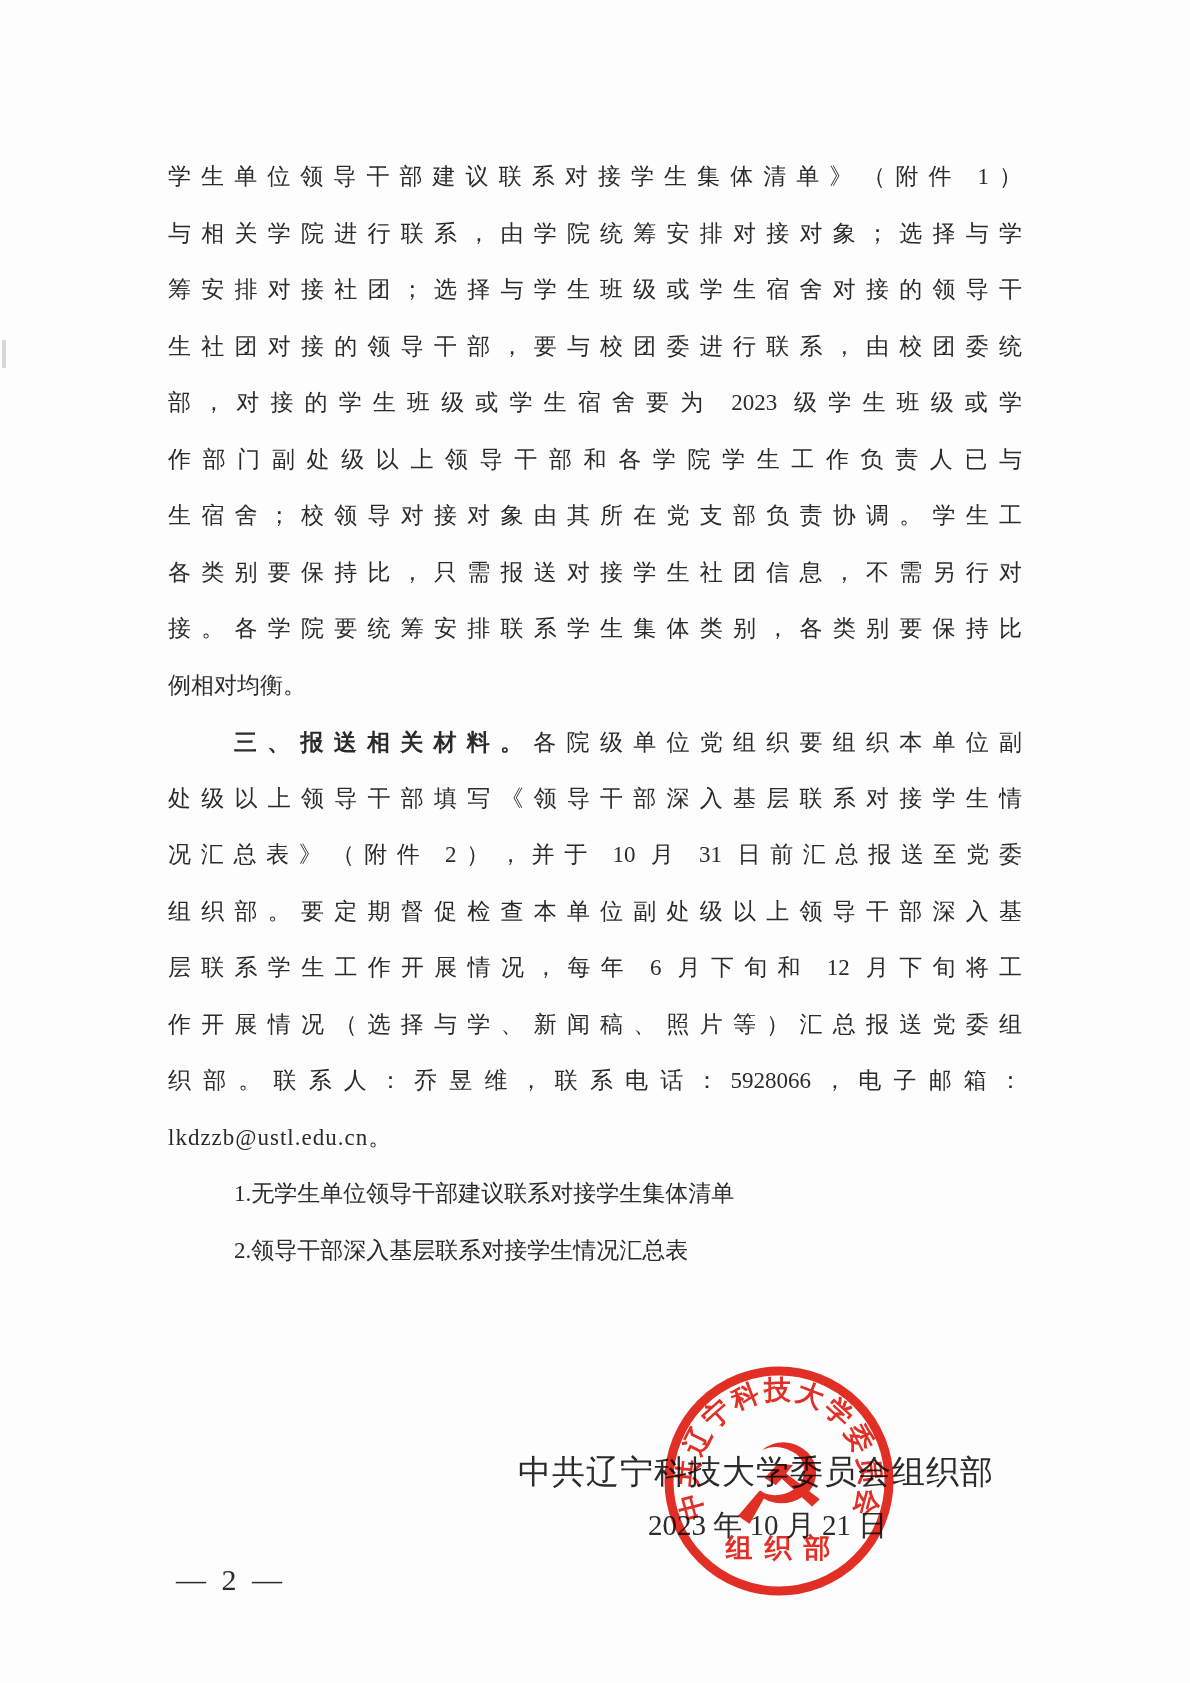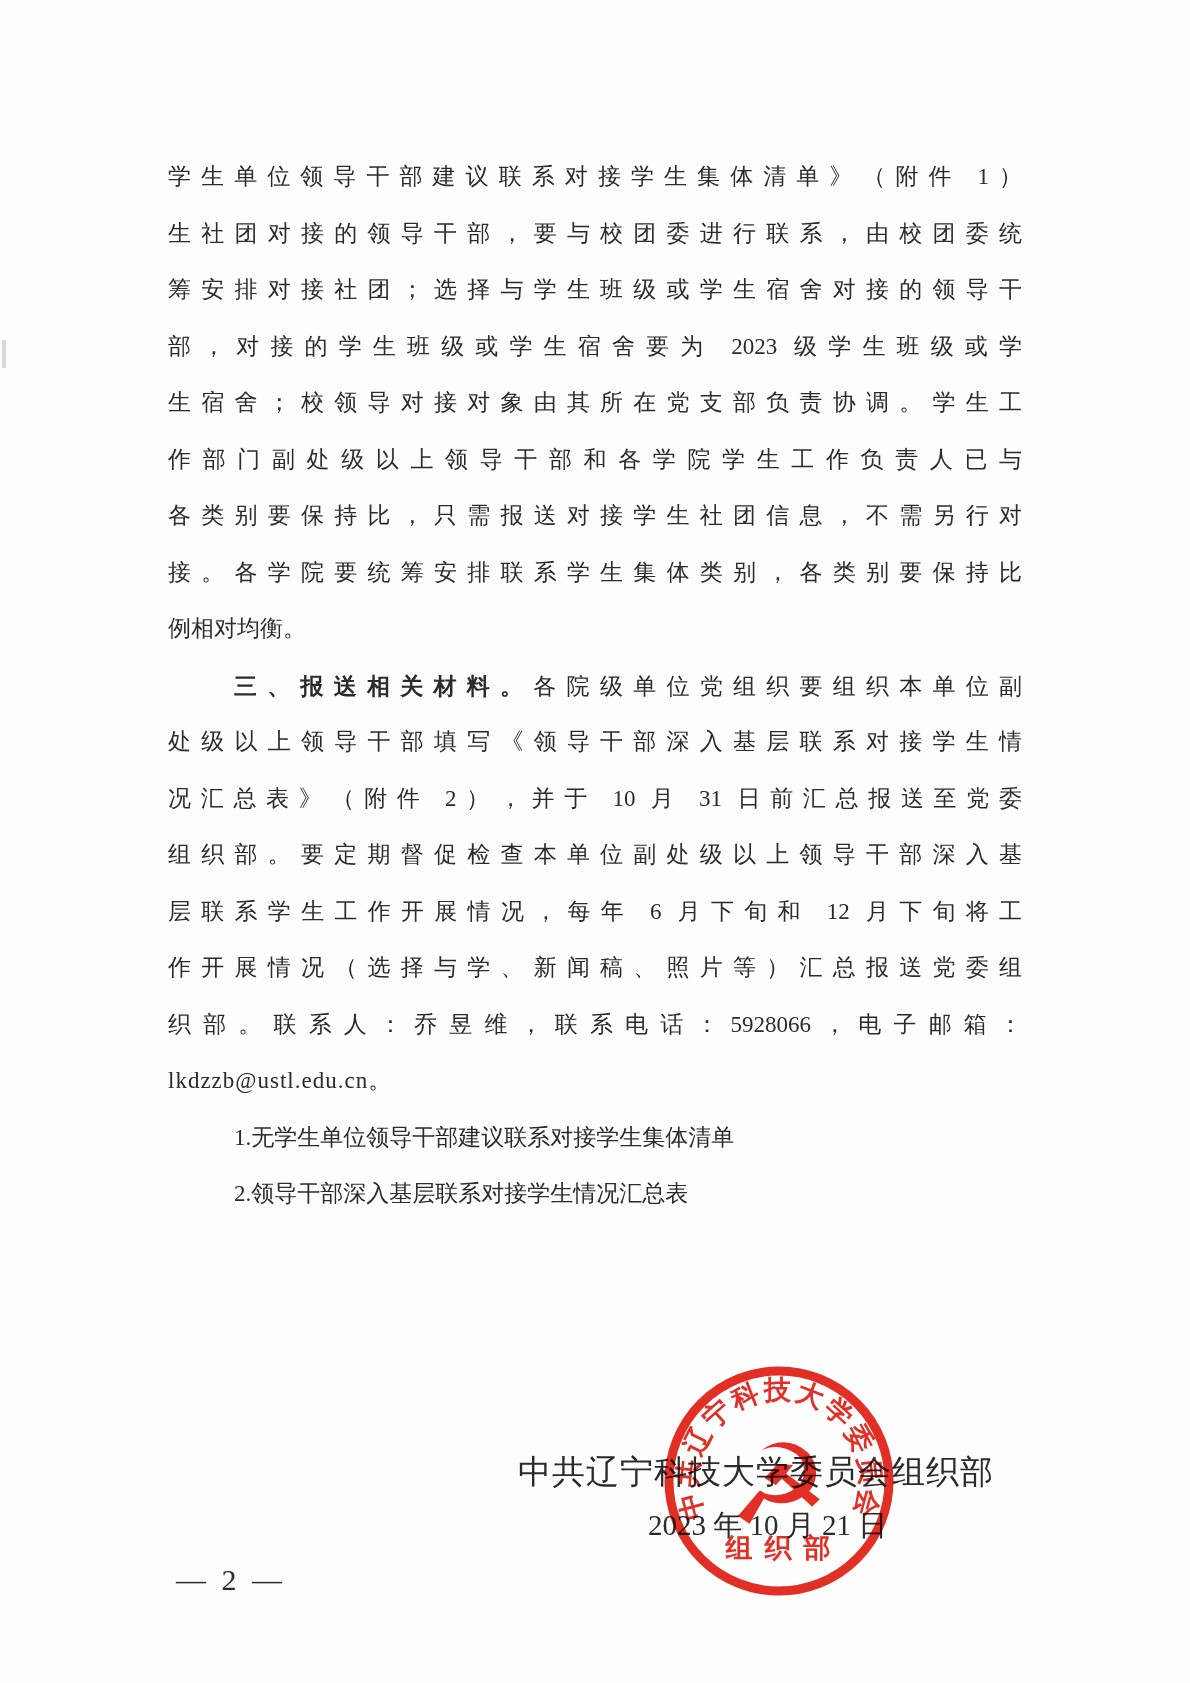--- a/index.html
+++ b/index.html
@@ -51,25 +51,26 @@
     background:#b9b9b9;opacity:.55;
   }
 </style>
 </head>
 <body>
 
 <div class="scan-artifact"></div>
 
 <div class="body-text">
   <div class="line stretch">学生单位领导干部建议联系对接学生集体清单》（附件 1）</div>
+  <div class="line stretch">与相关学院进行联系，由学院统筹安排对接对象；选择与学</div>
+  <div class="line stretch">筹安排对接社团；选择与学生班级或学生宿舍对接的领导干</div>
   <div class="line stretch">生社团对接的领导干部，要与校团委进行联系，由校团委统</div>
-  <div class="line stretch">筹安排对接社团；选择与学生班级或学生宿舍对接的领导干</div>
   <div class="line stretch">部，对接的学生班级或学生宿舍要为 2023 级学生班级或学</div>
+  <div class="line stretch">作部门副处级以上领导干部和各学院学生工作负责人已与</div>
   <div class="line stretch">生宿舍；校领导对接对象由其所在党支部负责协调。学生工</div>
-  <div class="line stretch">作部门副处级以上领导干部和各学院学生工作负责人已与</div>
   <div class="line stretch">各类别要保持比，只需报送对接学生社团信息，不需另行对</div>
   <div class="line stretch">接。各学院要统筹安排联系学生集体类别，各类别要保持比</div>
   <div class="line left">例相对均衡。</div>
   <div class="line stretch indent">
     <span class="heading-bold">三、报送相关材料。</span><span>各院级单位党组织要组织本单位副</span>
   </div>
   <div class="line stretch">处级以上领导干部填写《领导干部深入基层联系对接学生情</div>
   <div class="line stretch">况汇总表》（附件 2），并于 10 月 31 日前汇总报送至党委</div>
   <div class="line stretch">组织部。要定期督促检查本单位副处级以上领导干部深入基</div>
   <div class="line stretch">层联系学生工作开展情况，每年 6 月下旬和 12 月下旬将工</div>

